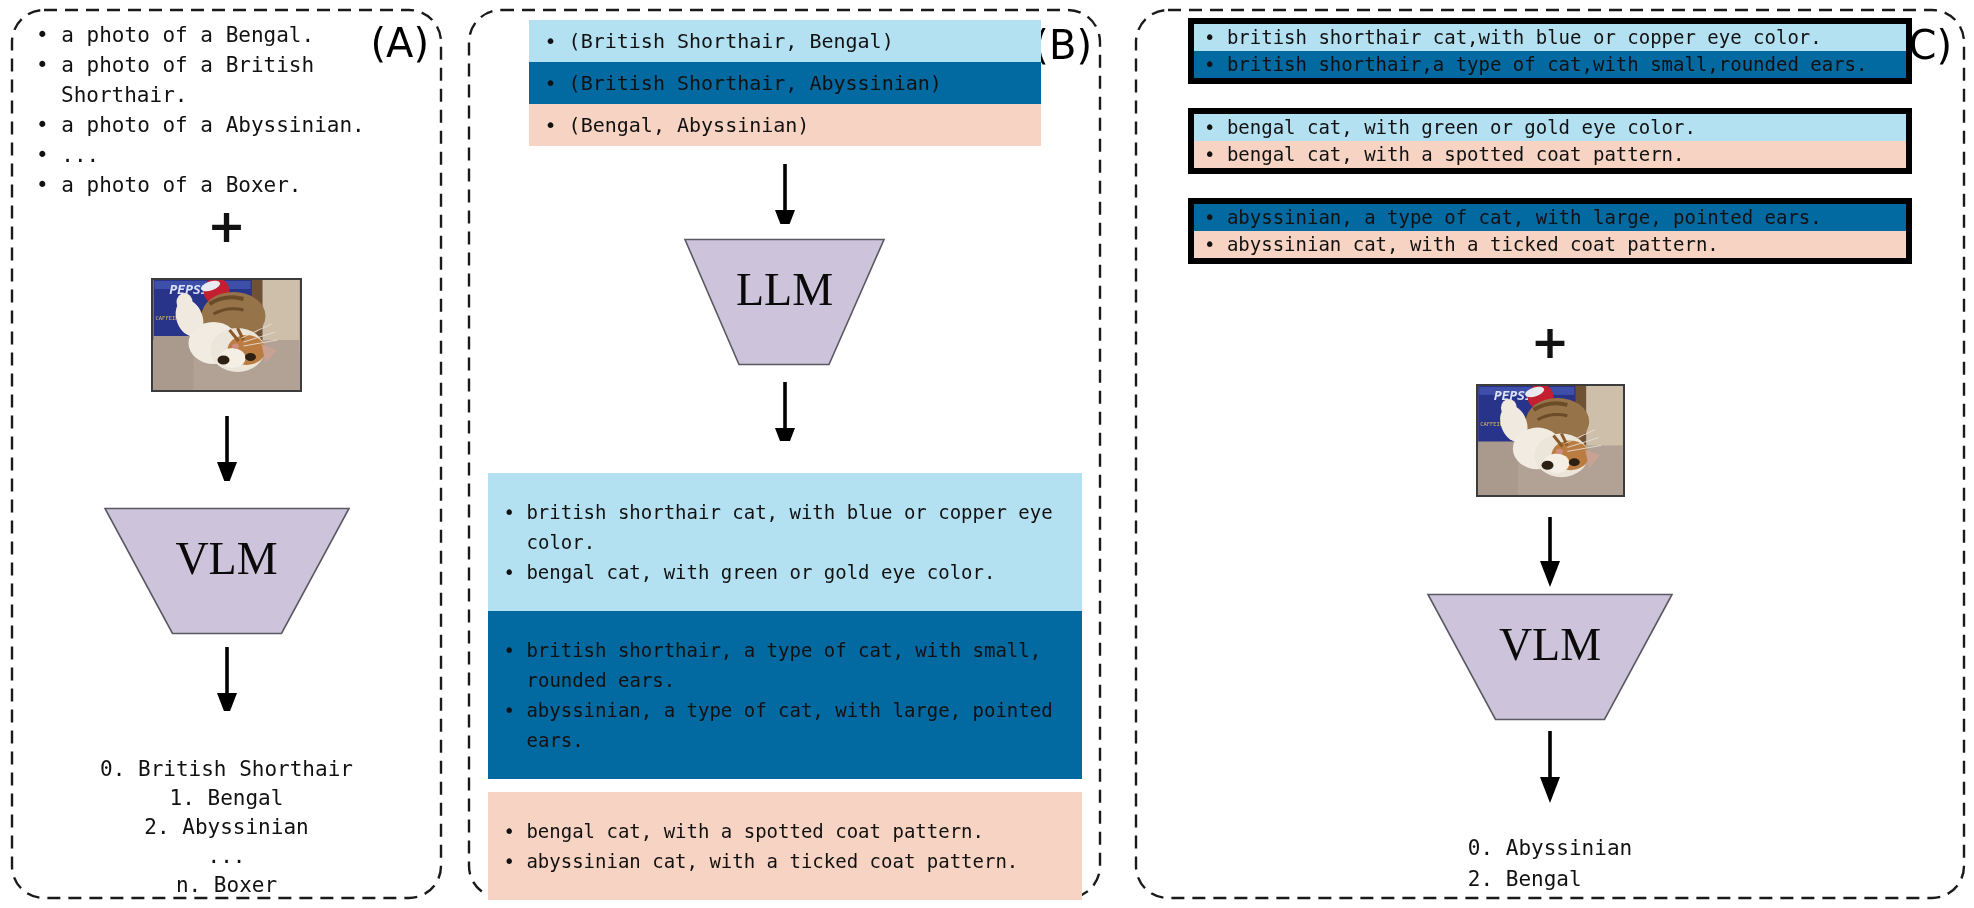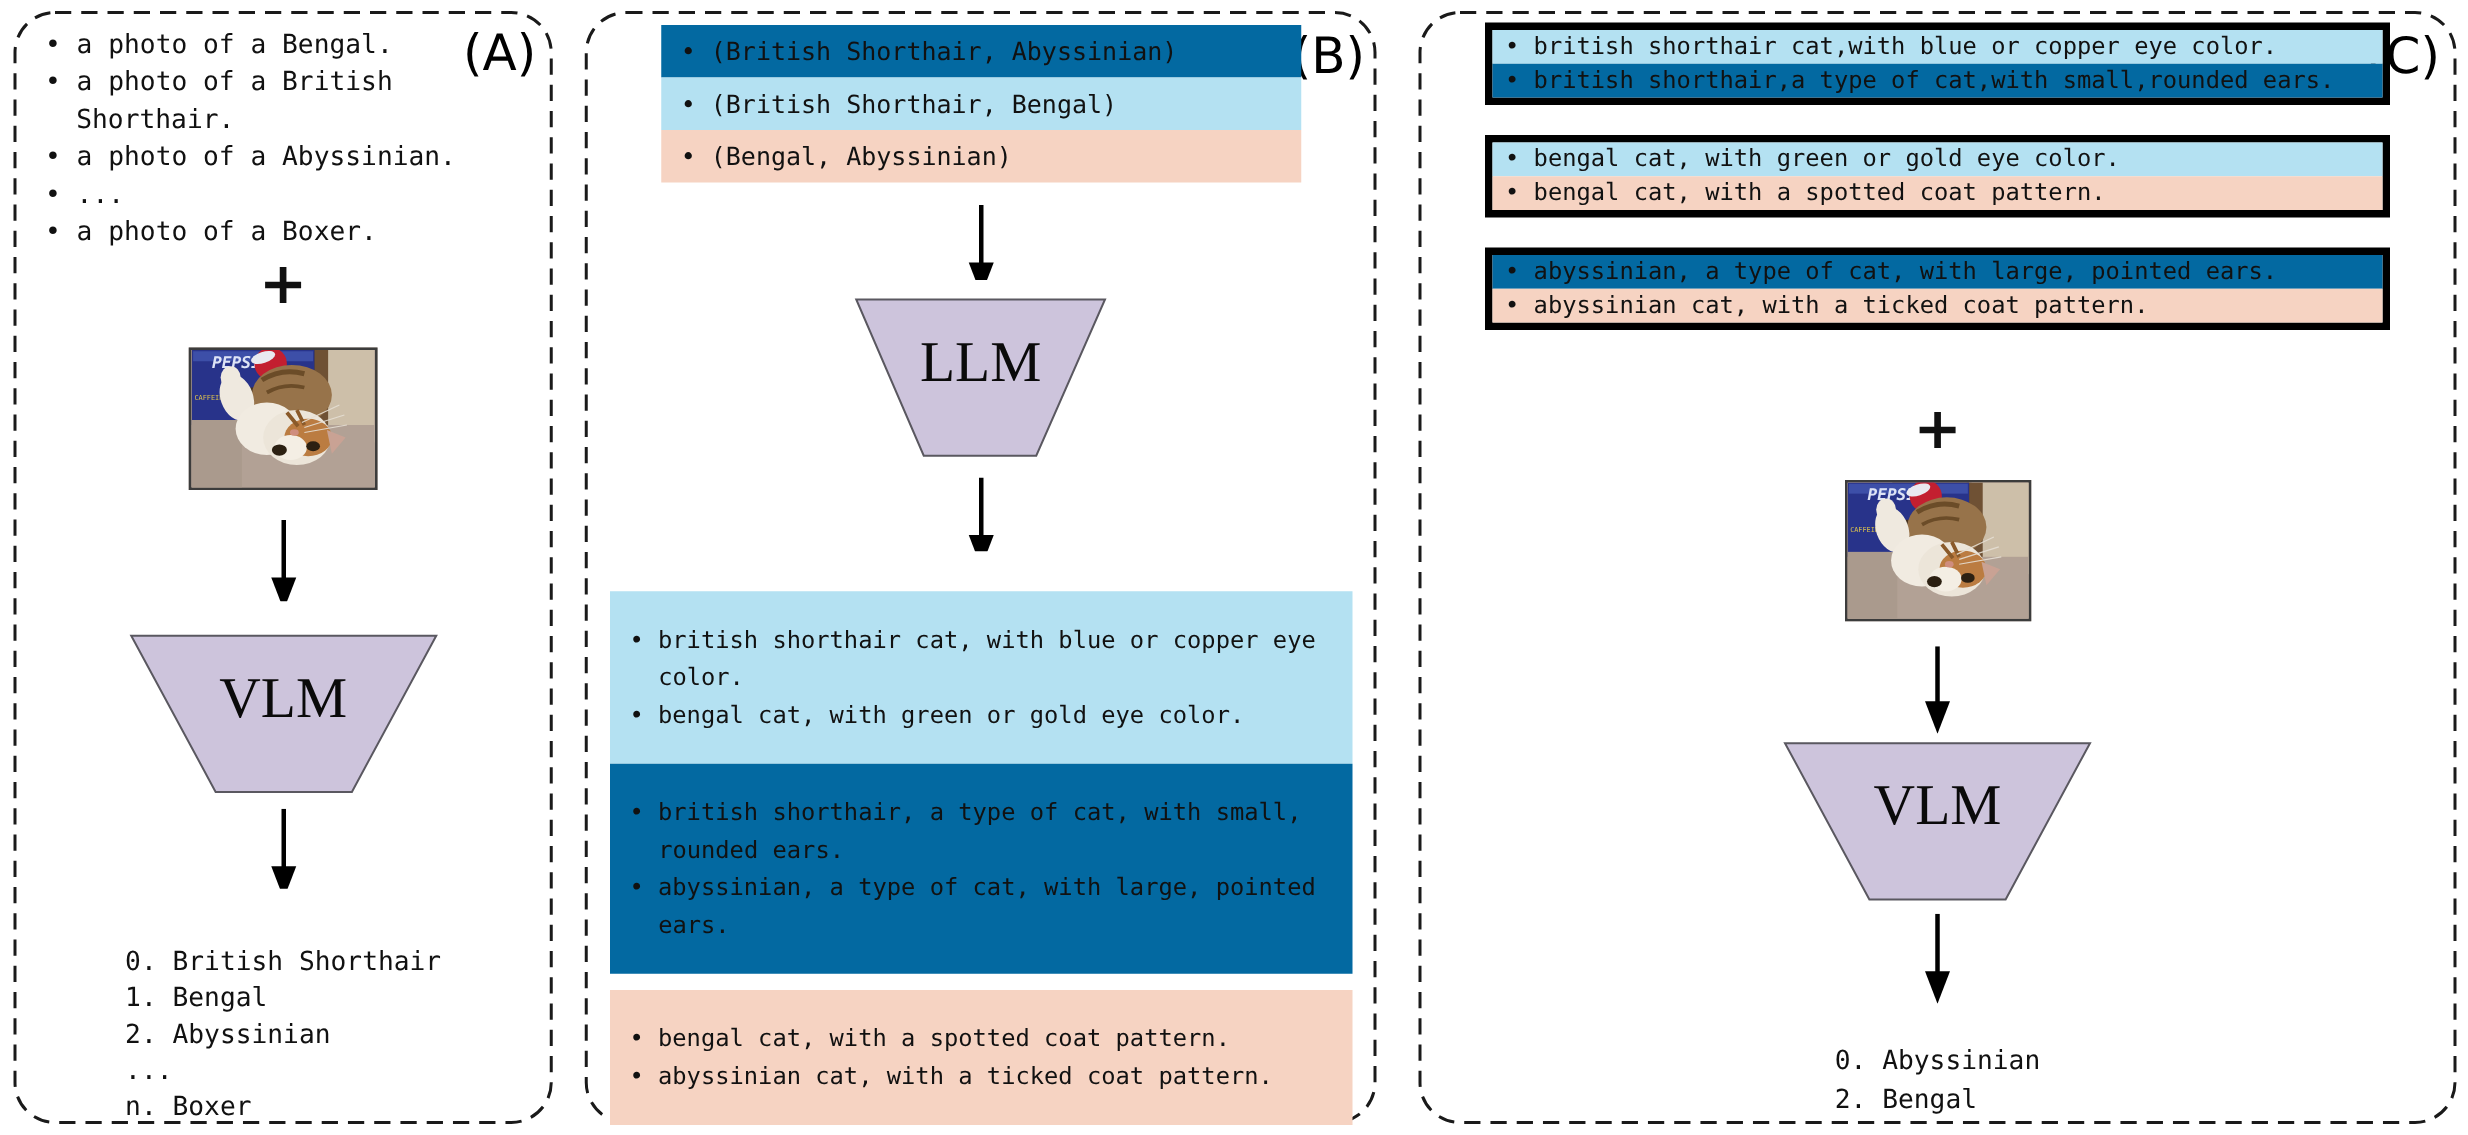--- a/index.html
+++ b/index.html
@@ -103,39 +103,39 @@
     <div class="trap" style="margin-top:26px;">
       <svg width="250" height="128">
         <polygon points="3,1.5 247,1.5 179.5,126.5 70.5,126.5" stroke="#5a5860" stroke-width="1.6" fill="#CDC4DC"></polygon>
       </svg>
       <span class="trap-label">VLM</span>
     </div>
     <svg class="arrow" width="26" height="72" style="margin-top:12px;">
       <line x1="13" y1="0" x2="13" y2="50" stroke="#000" stroke-width="3.6"></line>
       <polygon points="13,72 3,46 23,46" fill="#000"></polygon>
     </svg>
-    <div class="rank-list" style="margin-top:44px;">
+    <div class="rank-list" style="margin-top:44px;text-align:center;">
       <div class="li">0. British Shorthair</div>
       <div class="li">1. Bengal</div>
       <div class="li">2. Abyssinian</div>
       <div class="li">...</div>
       <div class="li">n. Boxer</div>
     </div>
   </div>
 </div>
 
 <div class="panel" style="left:467px;width:635px;">
   <svg class="panel-border" width="635" height="892">
     <rect x="2" y="2" width="631" height="888" rx="32" fill="none" stroke="#1a1a1a" stroke-width="2.4" stroke-dasharray="13 8"></rect>
   </svg>
   <div class="panel-tag" style="top:14px;right:10px;">(B)</div>
   <div class="panel-col">
     <div class="b-pairs">
+      <div class="pair-row bg-blue"><span class="bullet">(British Shorthair, Bengal)</span></div>
       <div class="pair-row bg-yellow"><span class="bullet">(British Shorthair, Abyssinian)</span></div>
-      <div class="pair-row bg-blue"><span class="bullet">(British Shorthair, Bengal)</span></div>
       <div class="pair-row bg-salmon"><span class="bullet">(Bengal, Abyssinian)</span></div>
     </div>
     <svg class="arrow" width="26" height="72" style="margin-top:18px;">
       <line x1="13" y1="0" x2="13" y2="50" stroke="#000" stroke-width="3.6"></line>
       <polygon points="13,72 3,46 23,46" fill="#000"></polygon>
     </svg>
     <div class="trap" style="margin-top:14px;">
       <svg width="205" height="128">
         <polygon points="3,1.5 202,1.5 147,126.5 57,126.5" stroke="#5a5860" stroke-width="1.6" fill="#CDC4DC"></polygon>
       </svg>

